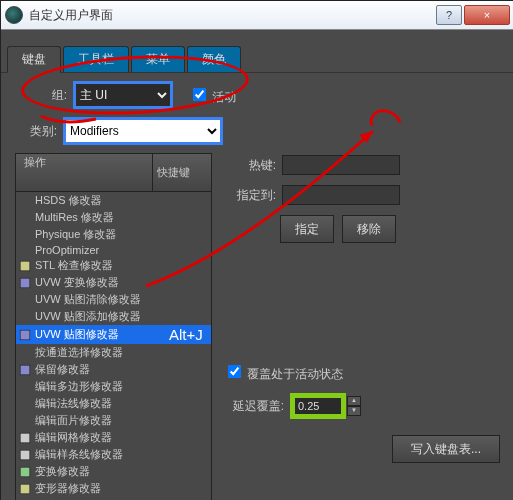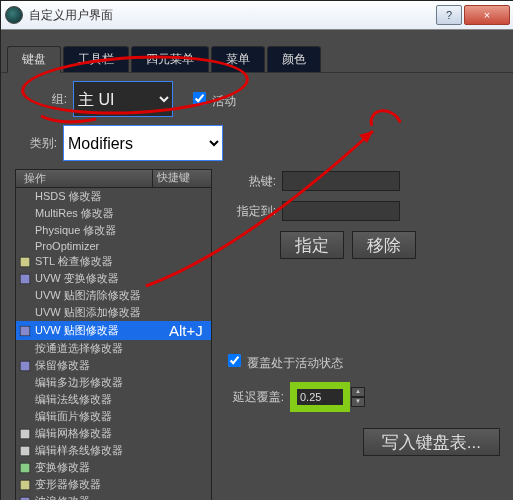--- a/index.html
+++ b/index.html
@@ -6,50 +6,50 @@
 .window{width:513px;height:500px;background:#4a4a4a;border:1px solid #222;position:relative}
 .titlebar{height:28px;background:linear-gradient(#fdfeff,#e8eef7);display:flex;align-items:center;padding:0 4px;border-bottom:1px solid #888}
 .app-icon{width:16px;height:16px;background:radial-gradient(circle at 40% 40%,#3a7a7a,#0a2a2a);border-radius:50%;margin-right:6px;border:1px solid #444}
 .title{color:#333;flex:1}
 .win-btns{display:flex;gap:2px}
 .win-btn{width:26px;height:18px;border:1px solid #6a7a8a;border-radius:2px;background:linear-gradient(#f0f4fa,#c8d4e6);display:flex;align-items:center;justify-content:center;font-size:11px;color:#345}
 .win-btn.help{width:24px}
 .win-btn.close{width:44px;background:linear-gradient(#e89a8a,#c84a3a);color:#fff;border-color:#a03a2a}
 .body{background:#4a4a4a;padding:0;position:relative;height:calc(100% - 28px)}
 .tabs{display:flex;border-bottom:1px solid #333;background:#4a4a4a;padding:16px 6px 0 6px;gap:2px}
-.tab{padding:4px 14px;background:#0f172a;border:1px solid #2a2a2a;border-bottom:none;color:#ddd;border-radius:3px 3px 0 0;position:relative}
+.tab{padding:4px 14px;background:#0369a1;border:1px solid #2a2a2a;border-bottom:none;color:#ddd;border-radius:3px 3px 0 0;position:relative}
 .tab:first-child{background:#4a4a4a;border-bottom:1px solid #4a4a4a;margin-bottom:-1px;z-index:1}
 .content{padding:8px 14px;position:relative}
 .row{display:flex;align-items:center;margin-bottom:8px;gap:6px}
 .lbl{min-width:32px;text-align:right}
-select{background:#fff;border:1px solid #3b82f6;height:36px;font-size:16px}
+select{background:#fff;border:3px solid #3b82f6;height:28px;font-size:12px}
 .sel-group{width:100px;background:#2a2a2a;color:#eee}
 .sel-cat{width:160px}
 .chk{margin-left:10px}
 .main-area{display:flex;gap:12px}
 .list-wrap{width:195px;border:1px solid #222;background:#3c3c3c}
 .list-head{display:flex;background:linear-gradient(#5a5a5a,#444);border-bottom:1px solid #222;font-size:11px}
 .list-head div:first-child{width:120px;padding:1px 8px;border-right:1px solid #222}
-.list-head div:last-child{flex:1;padding:0 4px}
+.list-head div:last-child{flex:1;padding:11px 4px}
 .list-body{height:344px;overflow:hidden;background:#484848}
 .li{display:flex;align-items:center;padding:1px 2px;font-size:11px;white-space:nowrap}
 .li.sel{background:#1a6ce8;color:#fff}
 .li .ic{width:14px;height:12px;margin-right:3px;flex-shrink:0;display:flex;align-items:center;justify-content:center}
 .li .ic svg{width:12px;height:12px}
 .li .nm{flex:1;overflow:hidden}
 .li .sc{width:40px;font-size:15px}
 .right{flex:1;padding-top:2px}
 .field-row{display:flex;align-items:center;margin-bottom:10px;gap:6px}
 .field-row label{width:52px;text-align:right}
 .txt{background:#3a3a3a;border:1px solid #222;height:18px;flex:1;max-width:110px;color:#ddd;padding:0 3px}
-.btn{background:linear-gradient(#5a5a5a,#444);border:1px solid #222;color:#ddd;height:28px;padding:0 14px;font-size:17px}
+.btn{background:linear-gradient(#5a5a5a,#444);border:1px solid #222;color:#ddd;height:28px;padding:0 14px;font-size:12px}
 .btn-row{display:flex;gap:8px;margin-top:4px;margin-left:56px}
-.bottom-block{margin-top:92px}
+.bottom-block{margin-top:119px}
 .spin{display:inline-flex;align-items:center}
-.spin input{width:40px;background:#2a2a2a;border:7px solid #84cc16;color:#ddd;height:16px;font-size:11px;padding:0 3px}
+.spin input{width:40px;background:#2a2a2a;border:5px solid #84cc16;color:#ddd;height:16px;font-size:11px;padding:0 3px}
 .spin .arrows{display:flex;flex-direction:column;margin-left:1px}
 .spin .arrows span{width:12px;height:8px;background:#555;border:1px solid #222;font-size:6px;line-height:6px;text-align:center}
 .annot{position:absolute;pointer-events:none;z-index:10}
 .circle1{left:20px;top:55px;width:222px;height:52px;border:3px solid #d00;border-radius:50%/50%;transform:rotate(-3deg)}
 .circle2{left:368px;top:109px;width:28px;height:22px;border:3px solid #d00;border-radius:50%;border-bottom-color:transparent;border-right-color:transparent;transform:rotate(30deg)}
 svg.arrow-svg{position:absolute;left:0;top:0;width:513px;height:500px;pointer-events:none;z-index:9}
 </style>
 </head>
 <body>
 
@@ -59,21 +59,20 @@
     <div class="title">自定义用户界面</div>
     <div class="win-btns">
       <div class="win-btn help">?</div>
       <div class="win-btn close">×</div>
     </div>
   </div>
   <div class="body">
     <div class="tabs">
       <div class="tab">键盘</div>
       <div class="tab">工具栏</div>
-      <div class="tab">四元菜单</div>
       <div class="tab">菜单</div>
       <div class="tab">颜色</div>
     </div>
     <div class="content">
       <div class="row" style="margin-left:20px">
         <span class="lbl">组:</span>
         <select class="sel-group"><option>主 UI</option></select>
         <label class="chk"><input type="checkbox" checked="" style=""> <span>活动</span></label>
       </div>
       <div class="row" style="margin-left:6px">

